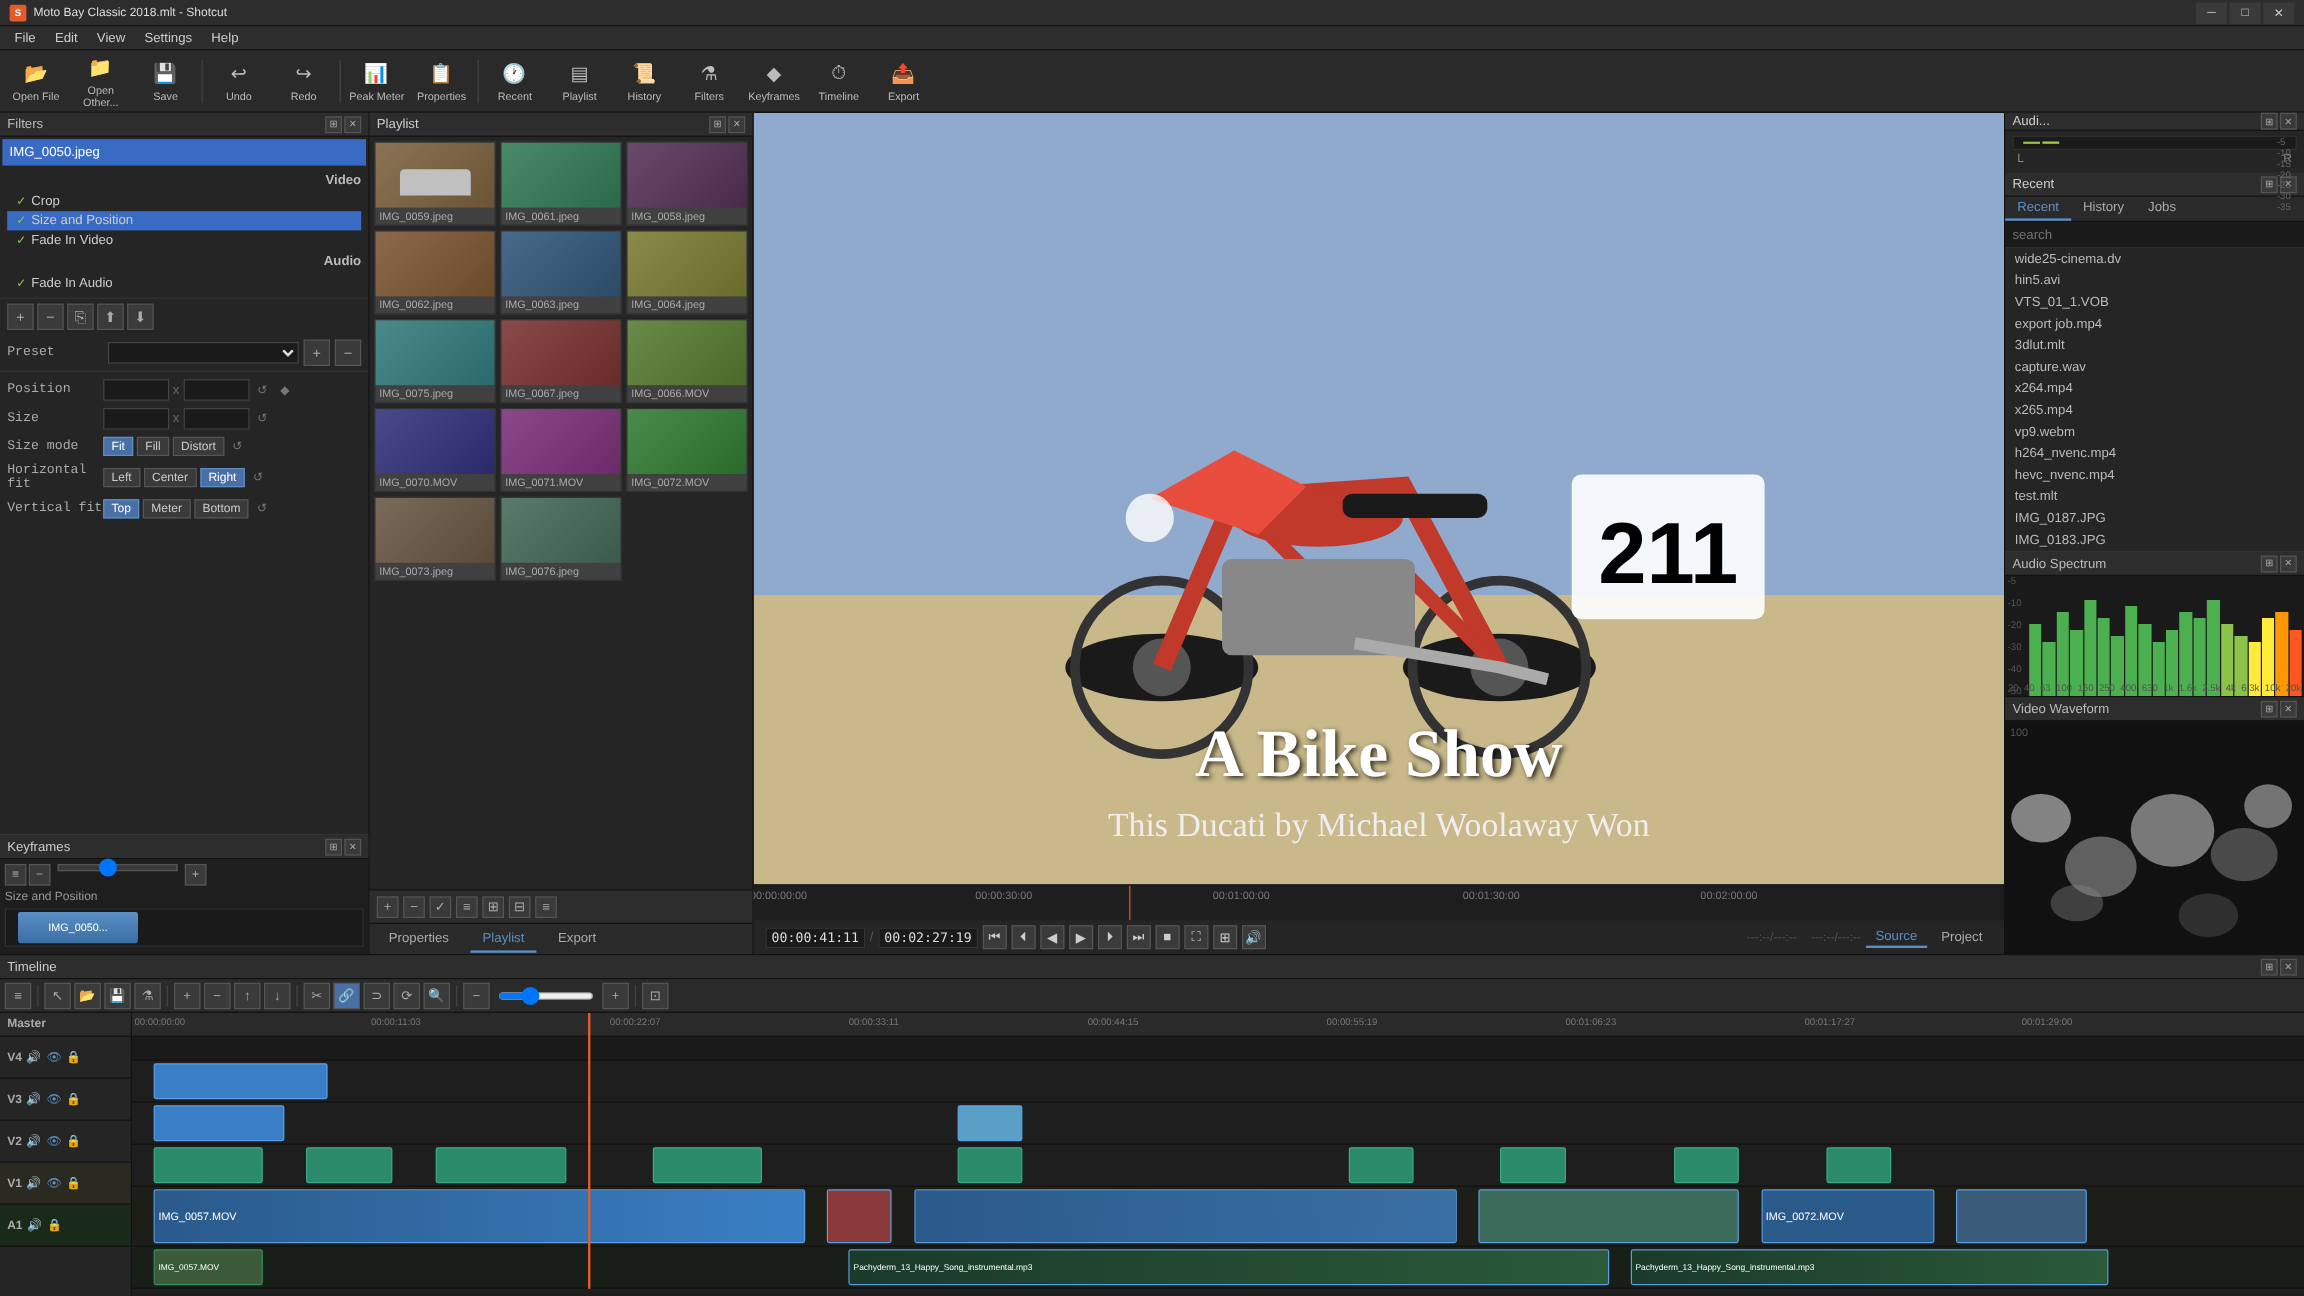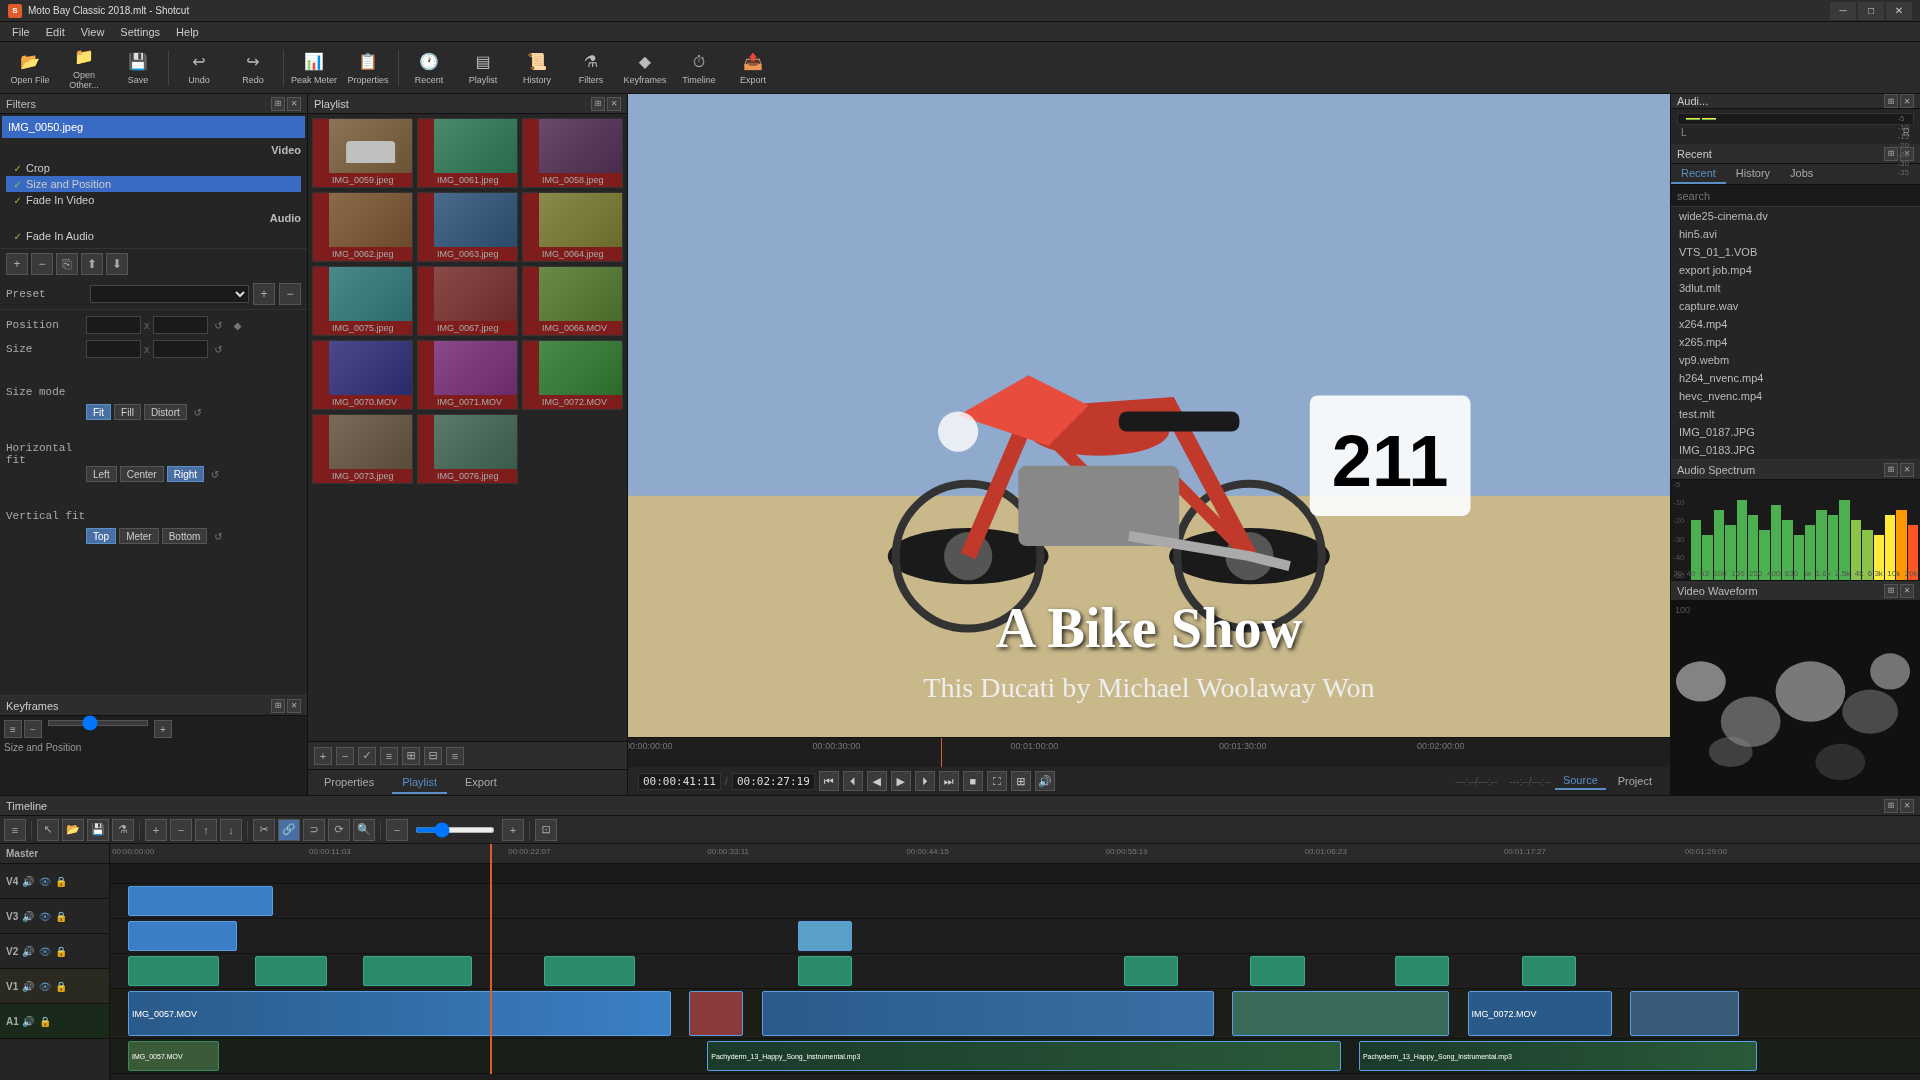--- a/index.html
+++ b/index.html
@@ -238,21 +238,20 @@
       background: transparent;
       border: none;
       color: #777;
       cursor: pointer;
       font-size: 10px;
     }
     .prop-option-group {
       display: flex;
       gap: 3px;
       flex-wrap: wrap;
-      margin-top: 40px;
     }
     .prop-option-btn {
       padding: 1px 6px;
       background: #3a3a3a;
       border: 1px solid #555;
       color: #ccc;
       font-size: 10px;
       cursor: pointer;
     }
     .prop-option-btn.active {
@@ -370,26 +369,25 @@
     #playlist-grid {
       flex: 1;
       overflow-y: auto;
       padding: 4px;
       display: grid;
       grid-template-columns: repeat(3, 1fr);
       gap: 4px;
       align-content: start;
     }
     .playlist-item {
-      background: #7f1d1d;
+      background: #404040;
       border: 1px solid #333;
       cursor: pointer;
       display: flex;
       flex-direction: column;
-      padding-left: 16px;
     }
     .playlist-thumb {
       width: 100%;
       height: 54px;
       background: #2a2a2a;
       overflow: hidden;
       position: relative;
     }
     .playlist-label {
       padding: 2px 3px;
@@ -1104,20 +1102,23 @@
         </div>
       </div>
       <div id="keyframes-track">
         <div class="kf-toolbar">
           <button class="kf-btn">≡</button>
           <button class="kf-btn">−</button>
           <input type="range" class="kf-zoom" value="40" style="">
           <button class="kf-btn">+</button>
         </div>
         <div class="kf-section-label">Size and Position</div>
+        <div class="kf-track-area">
+          <div class="kf-clip">IMG_0050...</div>
+        </div>
       </div>
     </div>
   </div>
 
   <div id="middle-panel">
     <div id="playlist-header">
       <span>Playlist</span>
       <div class="panel-controls">
         <button class="panel-ctrl-btn">⊞</button>
         <button class="panel-ctrl-btn">✕</button>

